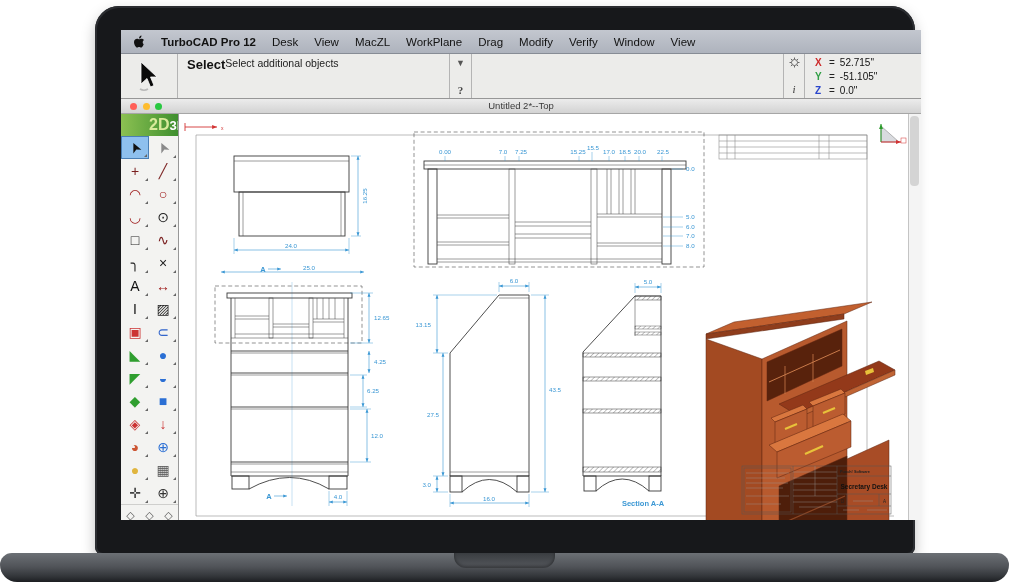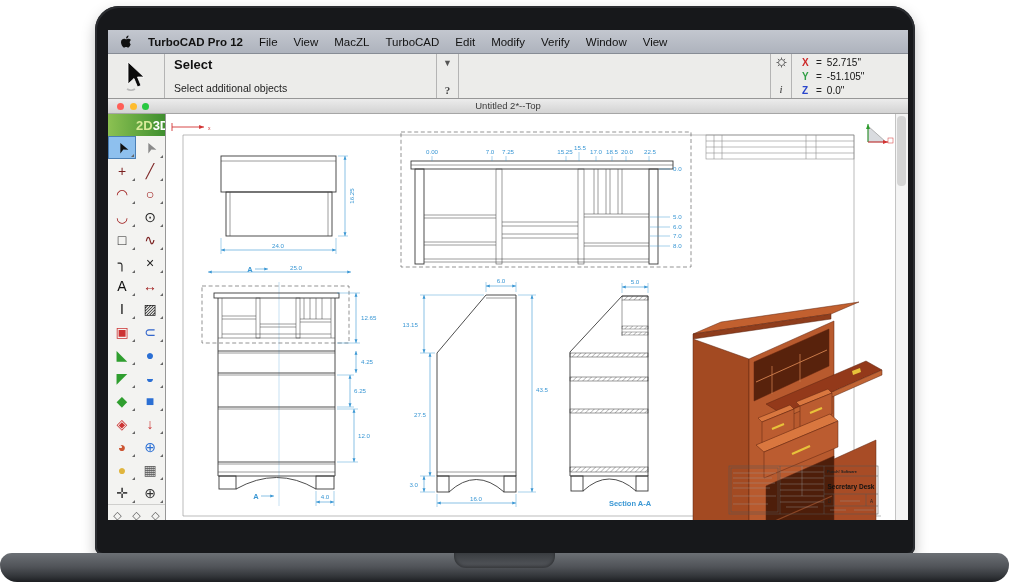--- a/index.html
+++ b/index.html
@@ -3,21 +3,21 @@
 <meta charset="utf-8">
 <style>
   html,body{margin:0;padding:0;background:#fff;}
   body{width:1009px;height:586px;position:relative;overflow:hidden;
        font-family:"Liberation Sans",sans-serif;-webkit-font-smoothing:antialiased;}
 
   
   .shell{position:absolute;left:95px;top:6px;width:820px;height:549px;
          background:#17181b;border-radius:24px 24px 8px 8px;
          box-shadow:inset 0 0 0 2px #2b2d31, 0 6px 14px rgba(0,0,0,.25);}
-  .screen{position:absolute;left:13px;top:24px;width:800px;height:490px;background:#fff;overflow:hidden;}
+  .screen{position:absolute;left:26px;top:24px;width:800px;height:490px;background:#fff;overflow:hidden;}
   .brand{position:absolute;left:0;right:0;bottom:7px;text-align:center;color:#e3e4e6;
          font-size:13.5px;letter-spacing:.3px;}
   .base{position:absolute;left:0;top:553px;width:1009px;height:29px;
         background:linear-gradient(#6c7075,#505358 48%,#33363a 80%,#1c1e21);
         border-radius:14px 14px 20px 20px;}
   .base-notch{position:absolute;left:454px;top:0;width:101px;height:15px;
         background:linear-gradient(#3a3d41,#55585d);border-radius:0 0 12px 12px;
         box-shadow:inset 0 -2px 3px rgba(0,0,0,.35);}
 
   
@@ -25,21 +25,21 @@
            display:flex;align-items:center;gap:16px;padding:0 12px;font-size:11.5px;color:#121212;}
   .menubar .appname{font-weight:bold;}
   .menu-item{cursor:default;}
   .apple-svg{display:block;}
 
   
   .optbar{height:44px;background:#ececea;border-bottom:1px solid #979797;display:flex;font-size:11px;}
   .optbar>div{box-sizing:border-box;}
   .cursor-cell{width:57px;border-right:1px solid #b4b4b4;display:flex;align-items:center;justify-content:center;}
   .opt-main{width:272px;border-right:1px solid #b4b4b4;display:flex;justify-content:space-between;padding:3px 5px 4px 9px;}
-  .opt-left{display:flex;flex-direction:column;justify-content:space-between;}
+  .opt-left{display:flex;flex-direction:row;justify-content:space-between;}
   .tool-title{font-weight:bold;font-size:13px;color:#111;}
   .tool-status{font-size:10.5px;color:#222;}
   .opt-hints{text-align:right;font-size:8.5px;color:#333;line-height:1.35;padding-top:1px;}
   .drop-cell{width:22px;border-right:1px solid #b4b4b4;display:flex;flex-direction:column;
              align-items:center;justify-content:space-between;padding:4px 0 2px;}
   .drop-tri{font-size:9px;color:#555;}
   .help-q{font-size:11px;color:#444;font-weight:bold;font-family:"Liberation Serif",serif;}
   .opt-spacer{flex:1;border-right:1px solid #b4b4b4;}
   .gear-cell{width:21px;border-right:1px solid #b4b4b4;display:flex;flex-direction:column;
              align-items:center;justify-content:space-between;padding:3px 0;}
@@ -54,21 +54,21 @@
   .titlebar{height:14px;background:linear-gradient(#ececec,#d3d3d3);border-bottom:1px solid #a6a6a6;
             position:relative;text-align:center;font-size:9.5px;color:#3a3a3a;line-height:14px;}
   .lights{position:absolute;left:9px;top:3.5px;display:flex;gap:5.5px;}
   .light{width:7px;height:7px;border-radius:50%;}
   .l-red{background:#ff5f57;}.l-yellow{background:#febc2e;}.l-green{background:#28c840;}
 
   
   .work{display:flex;height:409px;}
   .palette{width:57px;background:#f3f3f1;border-right:1px solid #979797;overflow:hidden;}
   .mode-header{height:22px;display:flex;align-items:center;background:linear-gradient(90deg,#8cc152,#3f8f2f);}
-  .m2d{flex:1;text-align:center;font-weight:bold;font-size:13px;color:#d9ea9a;padding-left:28px;}
+  .m2d{flex:1;text-align:center;font-weight:bold;font-size:16px;color:#d9ea9a;padding-left:28px;}
   .m3d{flex:1;text-align:center;font-weight:bold;font-size:13px;color:#fff;}
   .tool-grid{display:flex;flex-wrap:wrap;width:57px;}
   .tool-cell{width:28px;height:23px;box-sizing:border-box;display:flex;align-items:center;
              justify-content:center;position:relative;font-size:14px;}
   .tool-cell.selected{background:#8ec0ee;border:1px solid #4a7fb5;}
   .tool-cell::after{content:"";position:absolute;right:1px;bottom:1px;
              border-left:3px solid transparent;border-bottom:3px solid #666;}
   .tg{display:inline-block;line-height:1;}
   .cube-grid{display:flex;flex-wrap:wrap;width:57px;border-top:1px solid #cfcfcd;}
   .cube-cell{width:19px;height:20px;box-sizing:border-box;display:flex;align-items:center;
@@ -99,25 +99,25 @@
   <div class="screen">
 
     <div class="menubar">
       <span>
         <svg class="apple-svg" width="12" height="14" viewBox="0 0 12 14">
           <path fill="#111" d="M9.7 7.4c0-1.6 1.3-2.4 1.4-2.4-.8-1.1-2-1.3-2.4-1.3-1-.1-2 .6-2.5.6-.5 0-1.3-.6-2.2-.6C2.9 3.7 1 4.6 1 7c0 1.4.5 2.9 1.2 3.9.6.8 1.1 1.6 1.9 1.6.8 0 1.1-.5 2-.5s1.2.5 2 .5 1.3-.8 1.8-1.6c.6-.9.8-1.8.8-1.8s-1-.4-1-1.7zM7.9 2.6c.4-.5.7-1.2.6-2-.6 0-1.4.4-1.8 1-.4.4-.7 1.2-.6 1.9.7.1 1.4-.4 1.8-.9z"></path>
         </svg>
       </span>
       <span class="appname">TurboCAD Pro 12</span>
       <span style="display:flex;gap:16px;">
-          <span class="menu-item">File</span>
+          <span class="menu-item">Desk</span>
           <span class="menu-item">View</span>
           <span class="menu-item">MacZL</span>
-          <span class="menu-item">TurboCAD</span>
-          <span class="menu-item">Edit</span>
+          <span class="menu-item">WorkPlane</span>
+          <span class="menu-item">Drag</span>
           <span class="menu-item">Modify</span>
           <span class="menu-item">Verify</span>
           <span class="menu-item">Window</span>
           <span class="menu-item">View</span>
         </span>
     </div>
 
     <div class="optbar">
       <div class="cursor-cell">
         <svg width="26" height="32" viewBox="0 0 26 32">

